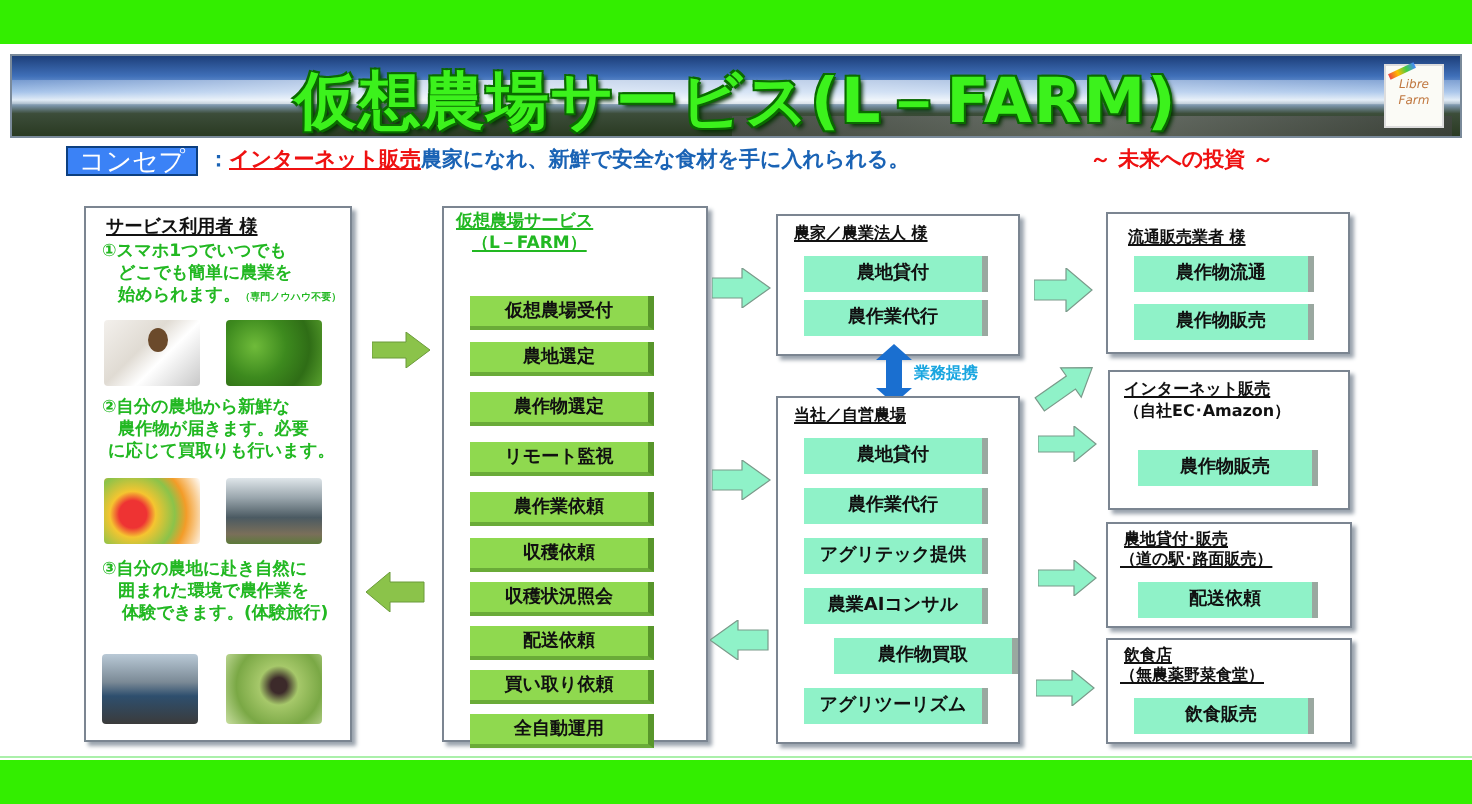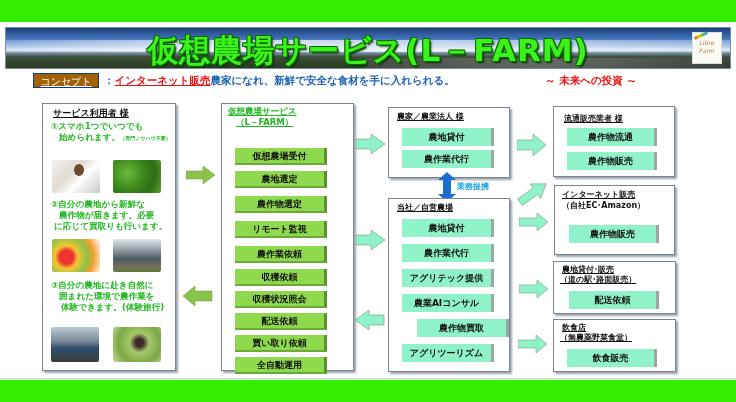--- a/index.html
+++ b/index.html
@@ -22,22 +22,22 @@
   .banner-title { position: absolute; left: 0; top: 2px; width: 100%; text-align: center;
     font-size: 31px; font-weight: bold; color: #3cf21c; letter-spacing: 1px;
     text-shadow: 1px 1px 0 #0a6a00, -1px -1px 0 #0a6a00, 1px -1px 0 #0a6a00, -1px 1px 0 #0a6a00, 2px 2px 2px #043000;
     font-family: "DejaVu Sans", sans-serif; }
   .logo { position: absolute; right: 8px; top: 4px; width: 30px; height: 32px; background: #fbfbf6;
     border: 1px solid #ddd; font-size: 6px; color: #c07840; text-align: center; line-height: 8px;
     padding-top: 6px; font-style: italic; }
   .logo::before { content: ""; position: absolute; left: 1px; top: 1px; width: 14px; height: 3px;
     background: linear-gradient(90deg, #e44, #fb0, #4c4, #48f); transform: rotate(-25deg); }
 
-  .concept-label { left: 33px; top: 73px; width: 66px; height: 15px; background: #a16207;
-    color: #fff; font-size: 10px; text-align: center; line-height: 15px; border: 1px solid #0c3f80; text-decoration: underline; }
+  .concept-label { left: 33px; top: 73px; width: 66px; height: 15px; background: #3b82f6;
+    color: #fff; font-size: 13px; text-align: center; line-height: 15px; border: 1px solid #0c3f80; }
   .concept-text { left: 104px; top: 72px; font-size: 10.5px; font-weight: bold; line-height: 17px; white-space: nowrap; }
   .concept-text .colon { color: #1a63b5; }
   .concept-text .red { color: #ee1111; text-decoration: underline; }
   .concept-text .blue { color: #1a63b5; }
   .concept-future { left: 545px; top: 72px; font-size: 10.5px; font-weight: bold; color: #ee1111; line-height: 17px; }
 
   .panel { background: #fff; border: 1px solid #7b8591; box-shadow: 2px 2px 2px #9aa3ad; }
 
   
   .users { left: 42px; top: 103px; width: 134px; height: 268px; }
@@ -95,20 +95,21 @@
   <div class="abs concept-text">
     <span class="colon">：</span><span class="red">インターネット販売</span><span class="blue">農家になれ、新鮮で安全な食材を手に入れられる。</span>
   </div>
   <div class="abs concept-future">～ 未来への投資 ～</div>
 
   <div class="abs panel users">
     <div class="title">サービス利用者 様</div>
 
     <div class="item" style="top:17px;">
       <div>①スマホ1つでいつでも</div>
+      <div style="padding-left:8px;">どこでも簡単に農業を</div>
       <div style="padding-left:8px;"><span>始められます。</span><span class="note">（専門ノウハウ不要）</span></div>
     </div>
     <div class="photo ph-woman" style="left:9px; top:56px;"></div>
     <div class="photo ph-leaves" style="left:70px; top:56px;"></div>
 
     <div class="item" style="top:95px;">
       <div>②自分の農地から新鮮な</div>
       <div style="padding-left:8px;">農作物が届きます。必要</div>
       <div style="padding-left:3px;">に応じて買取りも行います。</div>
     </div>

